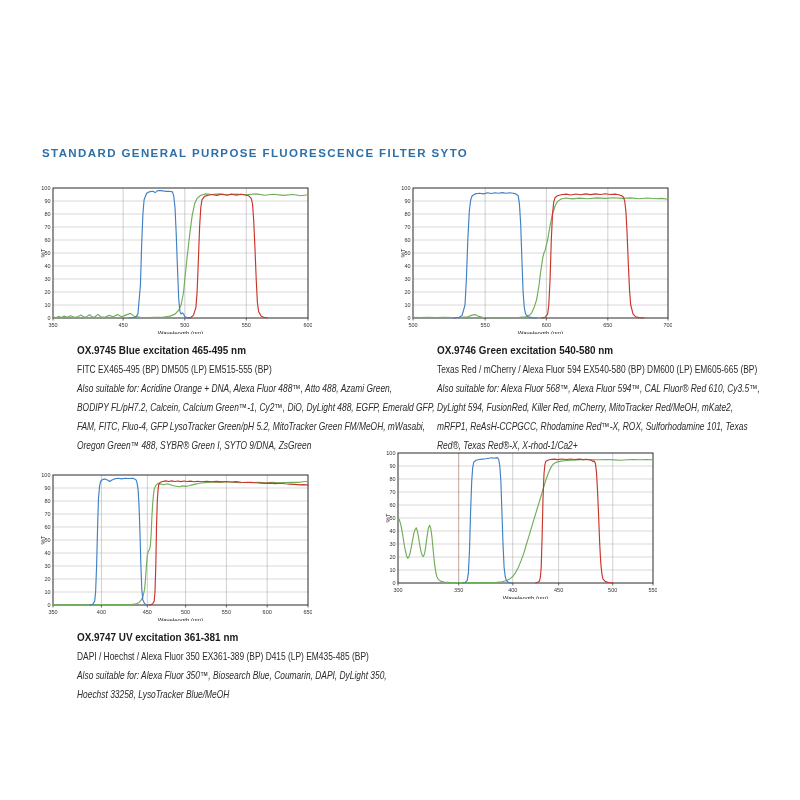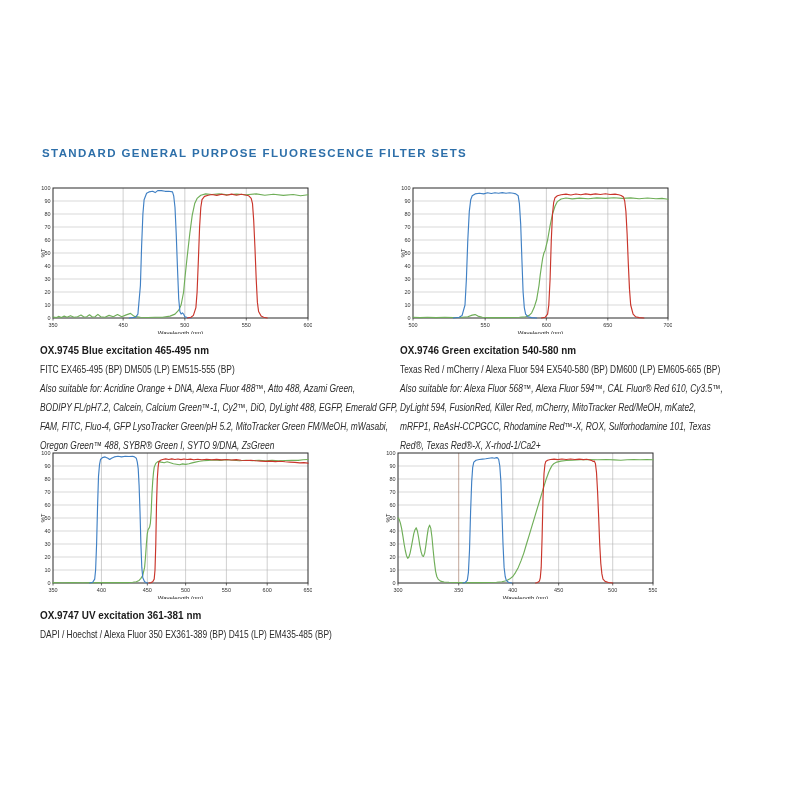--- a/index.html
+++ b/index.html
@@ -2,35 +2,35 @@
 <html><head>
 <meta charset="utf-8">
 <style>
   html,body{margin:0;padding:0;}
   body{width:800px;height:800px;background:#ffffff;position:relative;overflow:hidden;
        font-family:"Liberation Sans",sans-serif;-webkit-font-smoothing:antialiased;}
   .page-title{position:absolute;left:42px;top:147px;font-size:11.5px;font-weight:bold;
        letter-spacing:1.4px;color:#2d6fa9;}
   .quadrant{position:absolute;width:345px;}
   .q0{left:40px;top:182px;} .q1{left:400px;top:182px;}
-  .q2{left:40px;top:447px;} .q3{left:385px;top:447px;}
+  .q2{left:40px;top:469px;} .q3{left:385px;top:447px;}
   .chart-svg{display:block;}
-  .caption{margin-top:6px;color:#2b2b2b;}
+  .caption{margin-top:6px;color:#2b2b2b;margin-left:37px;}
   .cap-head{font-size:11px;font-weight:bold;color:#1a1a1a;line-height:20px;
        white-space:nowrap;transform:scaleX(.9);transform-origin:left center;}
   .cap-line{font-size:10.5px;line-height:19px;white-space:nowrap;
        transform:scaleX(.8);transform-origin:left center;}
   .italic{font-style:italic;}
   .tick{font:5.5px "Liberation Sans",sans-serif;fill:#333333;}
   .axis{font:6px "Liberation Sans",sans-serif;fill:#222222;}
 </style>
 </head>
 <body>
 
-<div class="page-title">STANDARD GENERAL PURPOSE FLUORESCENCE FILTER SETS</div>
+<div class="page-title">STANDARD GENERAL PURPOSE FLUORESCENCE FILTER SYTO</div>
 
 <div class="quadrant q0">
   <svg class="chart-svg" width="272" height="152" viewBox="0 0 272 152">
       <line x1="13" x2="268" y1="123" y2="123" stroke="#b0b0b0" stroke-width="0.5"></line>
       <line x1="13" x2="268" y1="110" y2="110" stroke="#b0b0b0" stroke-width="0.5"></line>
       <line x1="13" x2="268" y1="97" y2="97" stroke="#b0b0b0" stroke-width="0.5"></line>
       <line x1="13" x2="268" y1="84" y2="84" stroke="#b0b0b0" stroke-width="0.5"></line>
       <line x1="13" x2="268" y1="71" y2="71" stroke="#b0b0b0" stroke-width="0.5"></line>
       <line x1="13" x2="268" y1="58" y2="58" stroke="#b0b0b0" stroke-width="0.5"></line>
       <line x1="13" x2="268" y1="45.00000000000001" y2="45.00000000000001" stroke="#b0b0b0" stroke-width="0.5"></line>
@@ -177,20 +177,24 @@
       <text x="268" y="145" text-anchor="middle" class="tick">650</text>
       <text x="140.5" y="152.5" text-anchor="middle" class="axis">Wavelength (nm)</text>
       <text x="5" y="71" text-anchor="middle" class="axis" transform="rotate(-90 5 71)">%T</text>
       <path d="M13.0 135.6 L22.7 135.7 L32.4 135.6 L42.1 135.7 L51.8 135.6 L61.5 135.6 L70.6 135.6 L79.8 135.5 L87.2 135.6 L92.7 135.3 L96.3 134.7 L99.1 133.4 L100.9 131.4 L102.8 128.2 L104.6 120.4 L105.5 110.0 L106.4 97.0 L107.3 86.6 L108.1 82.7 L108.9 81.4 L109.6 80.1 L110.4 76.2 L111.2 64.5 L111.9 47.6 L112.7 34.6 L113.5 25.5 L114.2 20.3 L115.8 16.4 L118.1 14.4 L121.1 15.1 L124.2 15.7 L127.2 14.8 L130.3 15.7 L133.4 16.7 L136.4 17.2 L139.5 17.7 L142.5 16.9 L145.6 17.4 L148.9 16.7 L152.1 15.9 L155.4 15.1 L159.5 14.3 L163.6 13.8 L168.4 13.4 L174.2 13.0 L179.9 13.4 L186.4 12.8 L192.9 13.3 L199.5 13.8 L206.0 13.2 L212.5 13.8 L219.0 13.3 L225.6 13.8 L232.1 13.4 L238.6 13.8 L245.2 13.5 L251.7 13.2 L258.2 13.4 L263.1 12.8 L268.0 12.5" fill="none" stroke="#6fae58" stroke-width="1.15" stroke-linejoin="round" stroke-linecap="round"></path>
       <path d="M49.8 136.0 L52.7 135.3 L54.7 132.1 L55.6 123.0 L56.6 97.0 L57.6 58.0 L58.5 29.4 L59.5 17.7 L60.5 12.5 L62.4 10.6 L65.1 9.9 L67.9 11.2 L69.7 12.5 L71.5 11.2 L74.3 9.9 L78.0 9.3 L81.6 9.9 L85.3 9.3 L89.0 9.5 L92.7 9.3 L94.5 9.9 L96.3 11.2 L97.3 15.1 L98.2 21.6 L99.1 38.5 L100.0 64.5 L100.9 97.0 L101.8 120.4 L102.8 130.8 L104.6 134.7 L107.3 136.0" fill="none" stroke="#4080c4" stroke-width="1.15" stroke-linejoin="round" stroke-linecap="round"></path>
       <path d="M108.9 136.0 L111.2 135.6 L112.7 134.7 L114.2 132.1 L115.0 123.0 L115.8 97.0 L116.5 58.0 L117.3 32.0 L118.1 20.3 L118.8 15.1 L120.4 13.2 L122.6 12.5 L125.7 11.9 L128.8 12.5 L131.8 11.9 L134.9 12.5 L137.9 12.0 L141.0 12.6 L144.1 12.0 L147.2 12.5 L150.5 12.1 L153.8 12.8 L157.8 12.2 L161.9 12.8 L166.8 12.2 L171.7 12.8 L176.6 12.4 L181.5 12.9 L186.4 12.5 L191.3 13.0 L196.2 12.6 L201.1 13.3 L206.0 13.5 L210.9 13.2 L215.8 13.8 L220.7 14.1 L225.6 14.4 L230.5 14.1 L235.4 14.6 L240.3 14.3 L245.2 14.8 L250.0 15.1 L254.9 15.4 L259.8 15.9 L263.9 15.6 L268.0 16.1" fill="none" stroke="#c9352b" stroke-width="1.15" stroke-linejoin="round" stroke-linecap="round"></path>
     </svg>
   <div class="caption">
     <div class="cap-head">OX.9747 UV excitation 361-381 nm</div>
     <div class="cap-line">DAPI / Hoechst / Alexa Fluor 350 EX361-389 (BP) D415 (LP) EM435-485 (BP)</div>
+    <div>
+        <div class="cap-line italic">Also suitable for: Alexa Fluor 350™, Biosearch Blue, Coumarin, DAPI, DyLight 350,</div>
+        <div class="cap-line italic">Hoechst 33258, LysoTracker Blue/MeOH</div>
+      </div>
   </div>
 </div>
 
 <div class="quadrant q3">
   <svg class="chart-svg" width="272" height="152" viewBox="0 0 272 152">
       <line x1="13" x2="268" y1="123" y2="123" stroke="#b0b0b0" stroke-width="0.5"></line>
       <line x1="13" x2="268" y1="110" y2="110" stroke="#b0b0b0" stroke-width="0.5"></line>
       <line x1="13" x2="268" y1="97" y2="97" stroke="#b0b0b0" stroke-width="0.5"></line>
       <line x1="13" x2="268" y1="84" y2="84" stroke="#b0b0b0" stroke-width="0.5"></line>
       <line x1="13" x2="268" y1="71" y2="71" stroke="#b0b0b0" stroke-width="0.5"></line>

